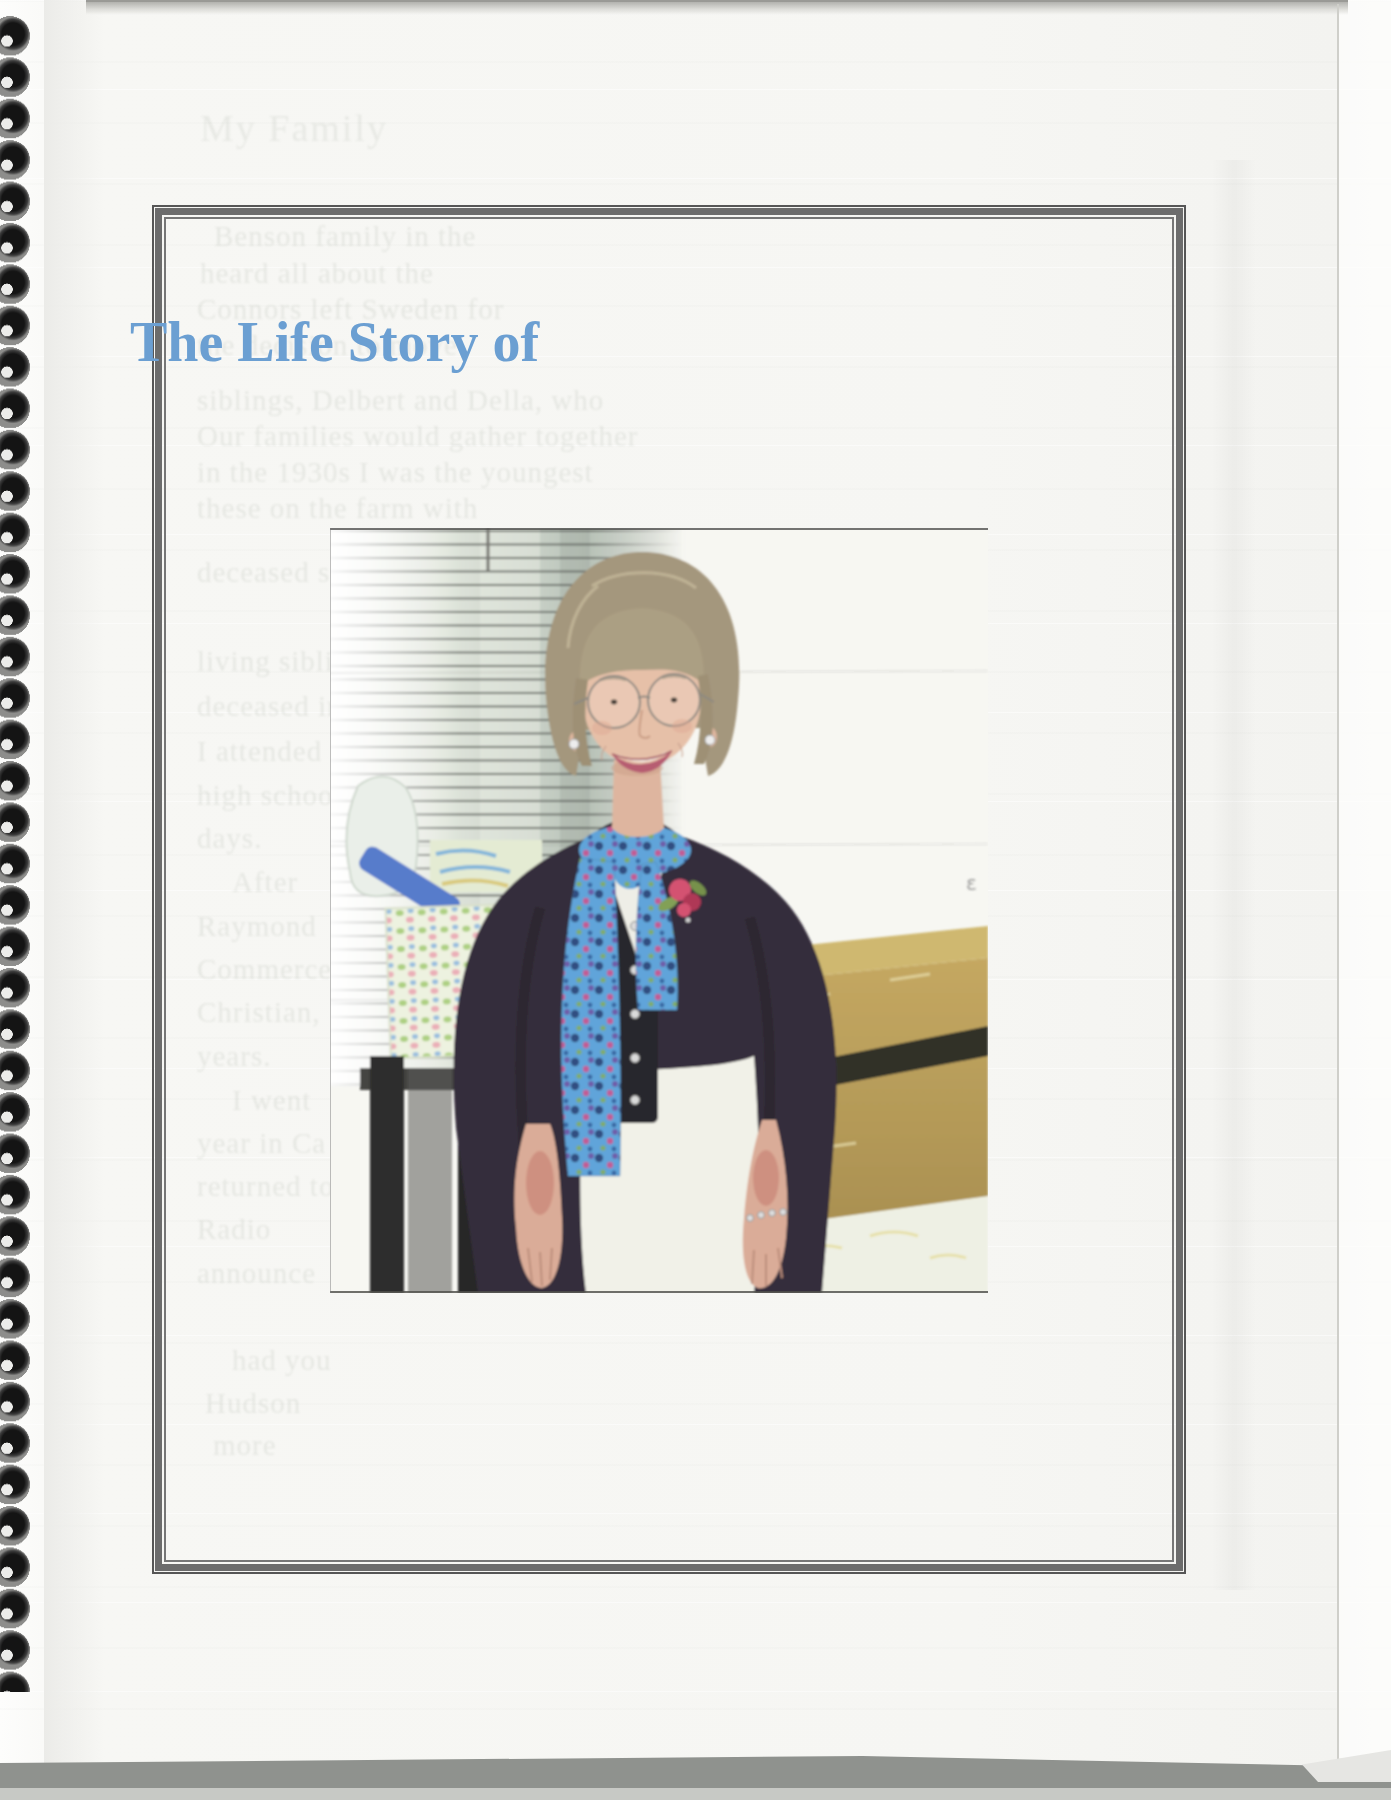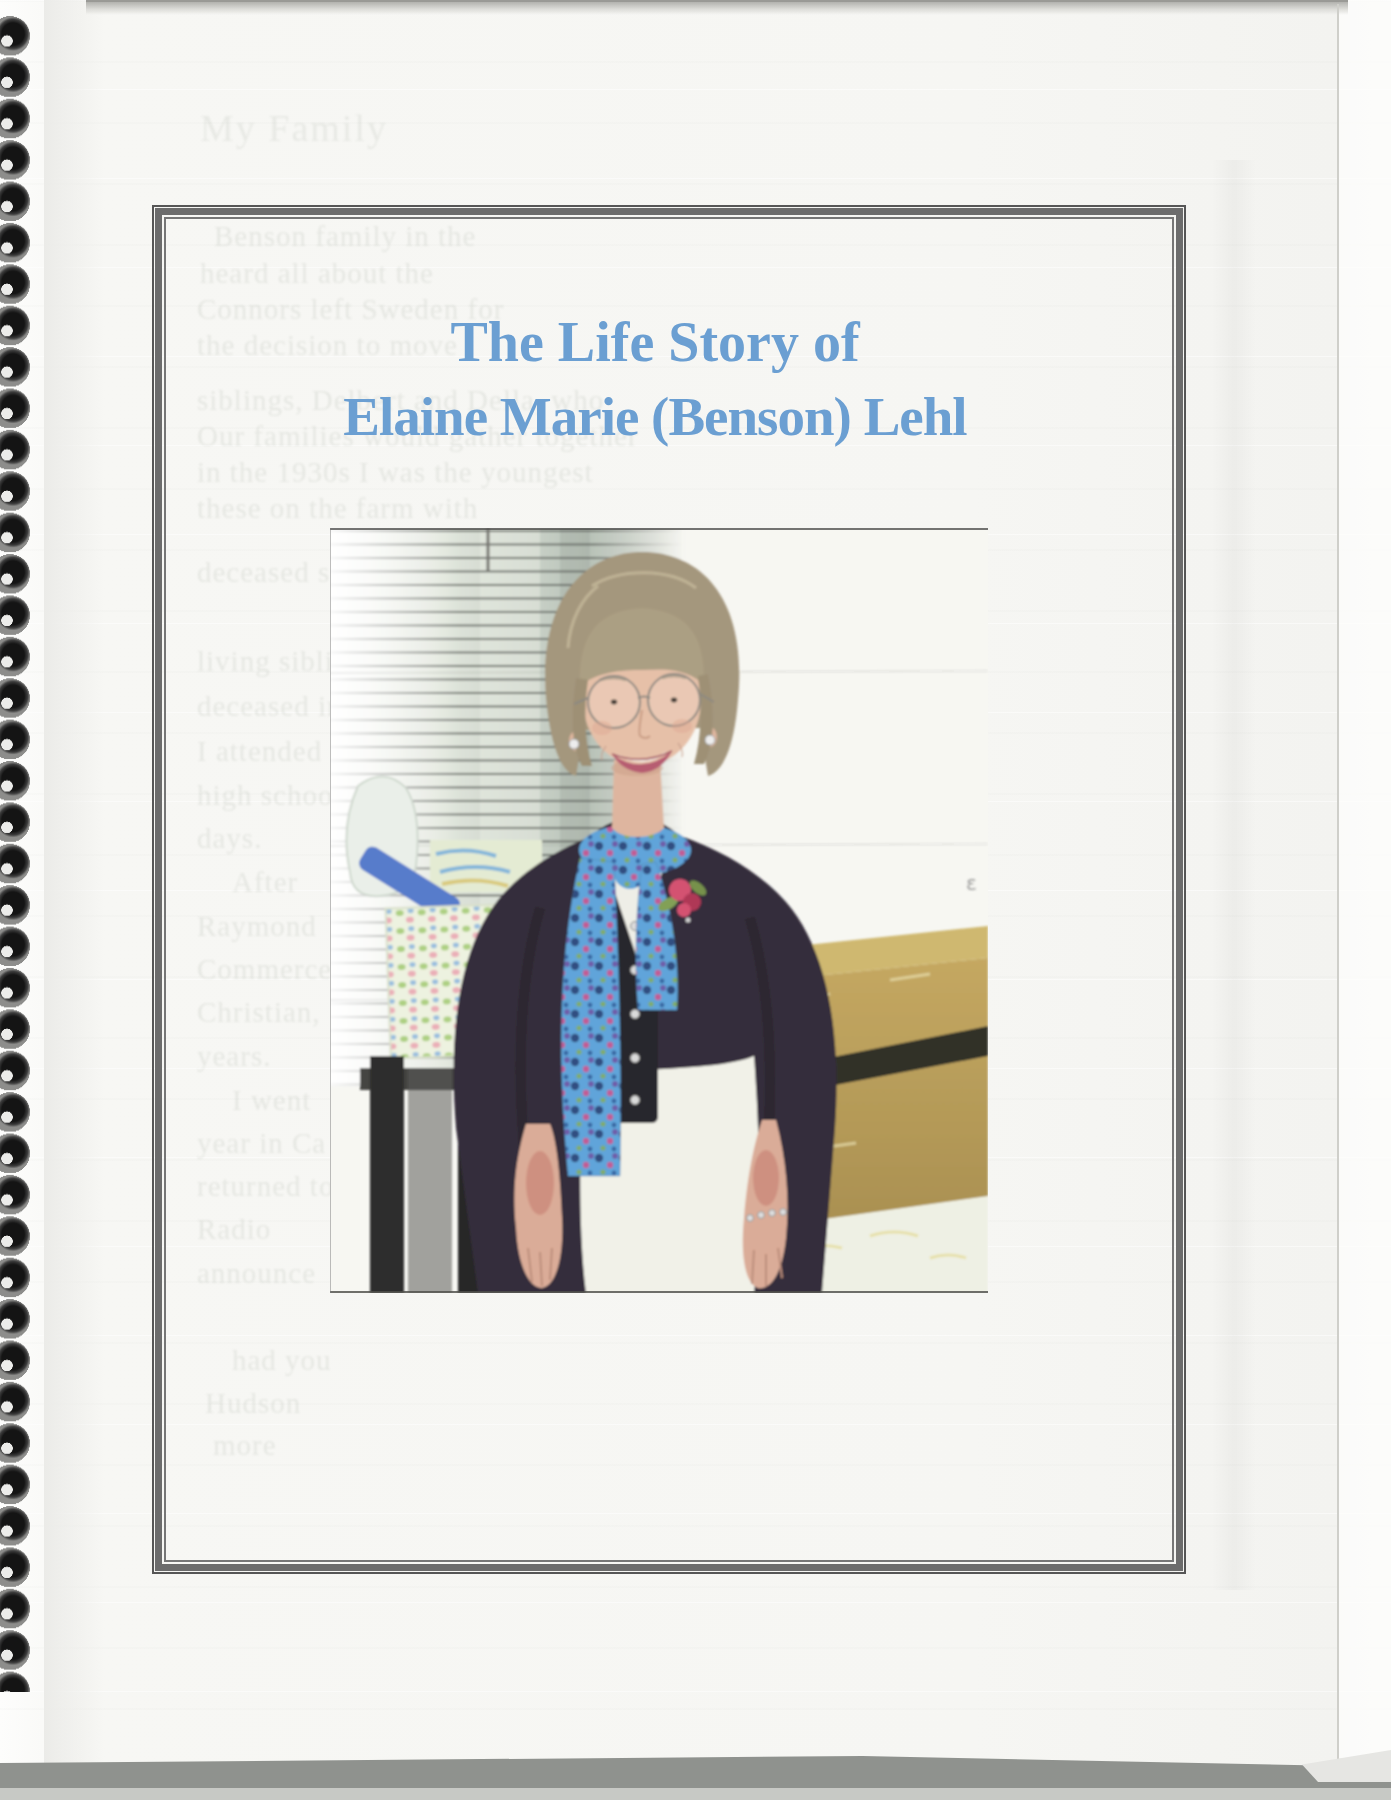--- a/index.html
+++ b/index.html
@@ -33,21 +33,21 @@
   .bottom-strip{position:absolute;left:0;top:1788px;width:1391px;height:12px;background:#c7c9c5;z-index:8;}
   .page-corner{position:absolute;left:1302px;top:1750px;width:89px;height:32px;background:#e6e6e3;z-index:9;
      clip-path:polygon(0 45%,100% 0,100% 100%,18% 100%);}
   
   *{box-sizing:border-box;}
   .frame{position:absolute;left:152px;top:205px;width:1034px;height:1369px;z-index:2;
      border:2px solid #565656;padding:1px;}
   .frame-band{width:100%;height:100%;border:7px solid #6c6c6c;padding:2px;}
   .frame-inner{width:100%;height:100%;border:2px solid #767676;}
   
-  .title{position:absolute;left:160px;top:306px;width:1034px;z-index:3;text-align:center;
+  .title{position:absolute;left:152px;top:306px;width:1034px;z-index:3;text-align:left;
      transform:translateX(-22px);color:#6b9fd2;
      font-family:"Liberation Serif",serif;font-weight:600;}
   .title .l1{font-size:56px;line-height:72px;}
   .title .l2{font-size:55px;line-height:78px;letter-spacing:-1px;}
   
   .ghost{position:absolute;z-index:1;font-family:"Liberation Serif",serif;font-size:29px;
      color:#74806f;opacity:.13;filter:blur(1.1px);white-space:nowrap;letter-spacing:1px;}
   .ghost.h{font-size:38px;opacity:.11;letter-spacing:2px;}
   
   .photo{position:absolute;left:330px;top:528px;width:658px;height:765px;z-index:4;}
@@ -93,21 +93,20 @@
   </div>
 
   <div class="frame">
     <div class="frame-band">
       <div class="frame-inner"></div>
     </div>
   </div>
 
   <div class="title">
     <div class="l1">The Life Story of</div>
-    <div class="l2">Elaine Marie (Benson) Lehl</div>
   </div>
 
   <div class="photo">
     <svg width="658" height="765" viewBox="0 0 658 765" xmlns="http://www.w3.org/2000/svg" aria-label="Elderly woman with short gray bob haircut and wire glasses, smiling, wearing a dark blazer, blue floral scarf, pink corsage and white skirt, standing in front of window blinds beside a table of gifts and a wooden bench">
       <defs>
         <filter id="soft" x="-5%" y="-5%" width="110%" height="110%">
             <feGaussianBlur stdDeviation="0.8"></feGaussianBlur>
           </filter>
         <linearGradient id="gbl" x1="0" y1="0" x2="1" y2="0">
           <stop offset="0" stop-color="#fbfbf8"></stop>

